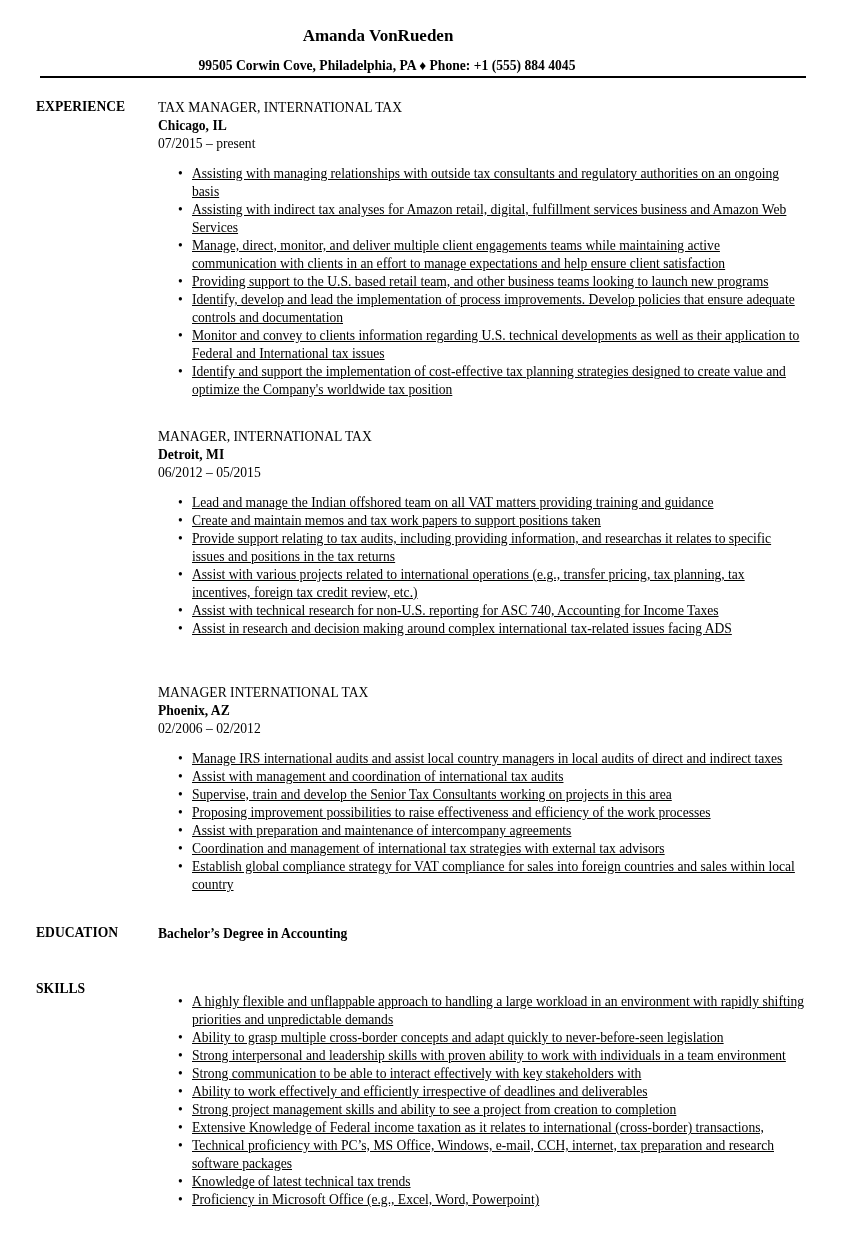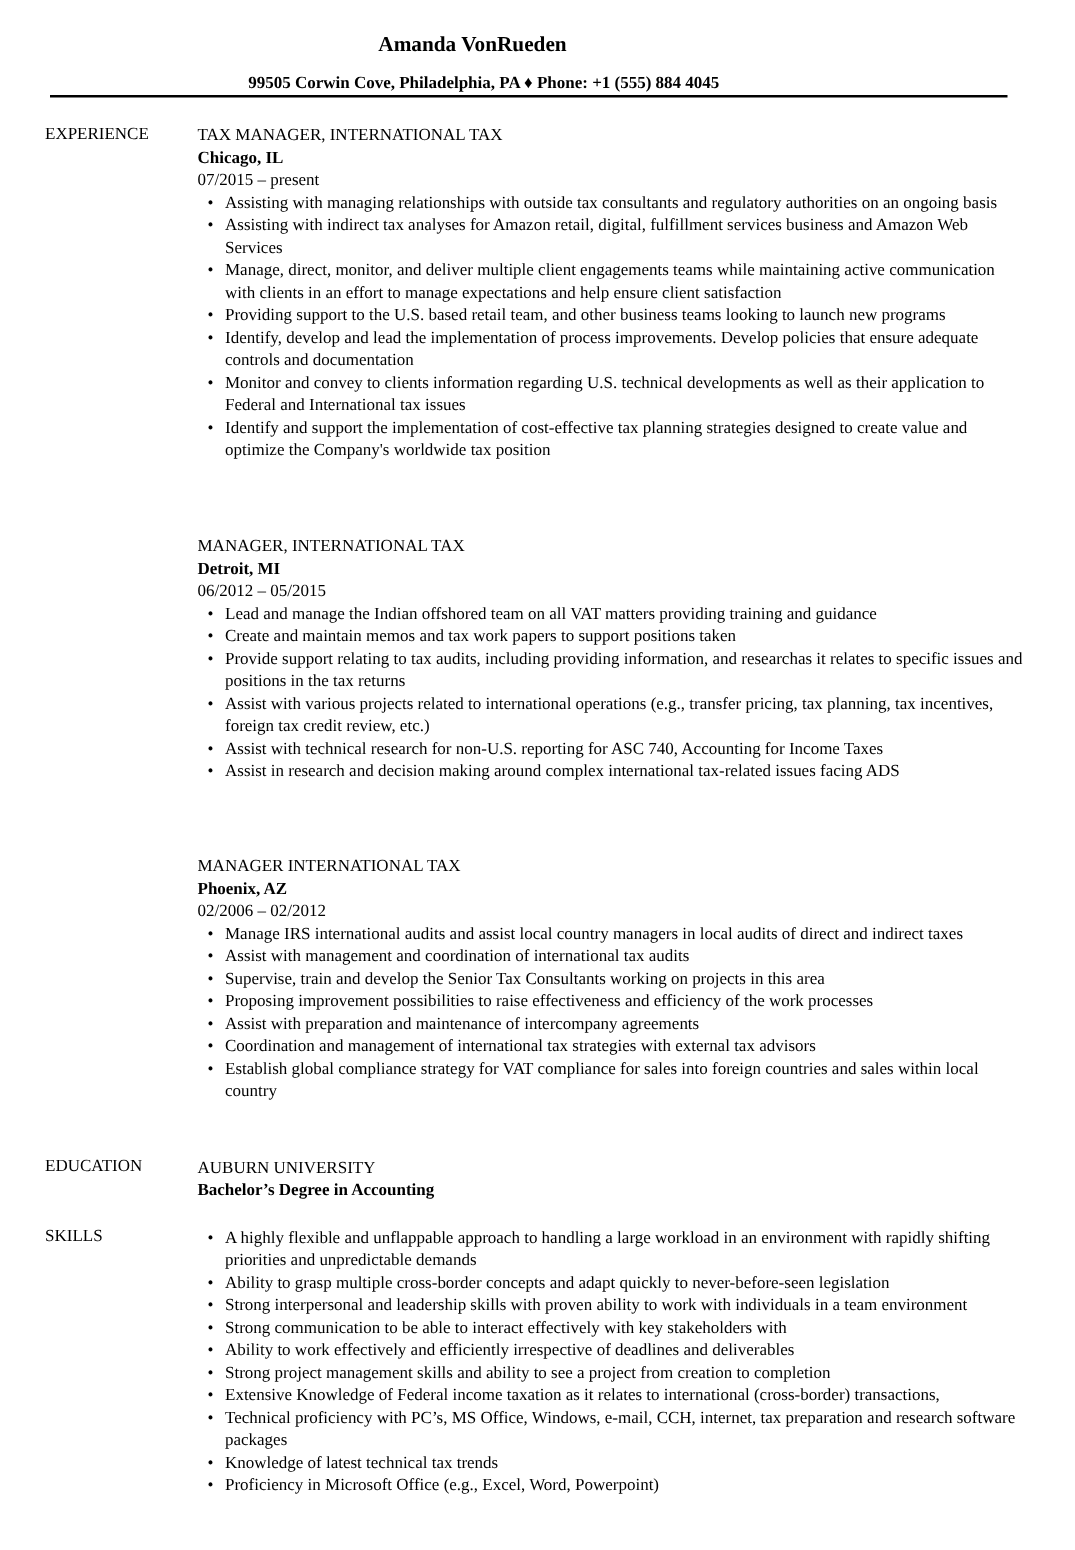--- a/index.html
+++ b/index.html
@@ -1,25 +1,25 @@
 <!DOCTYPE html>
 <html><head>
 <meta charset="utf-8">
 <style>
   html, body { margin: 0; padding: 0; background: #ffffff; }
   body { width: 860px; height: 1240px; position: relative; overflow: hidden;
          font-family: "Liberation Serif", "DejaVu Serif", serif; color: #000; font-size: 13.6px; }
   .name { position: absolute; top: 26px; left: 0; width: 756px; text-align: center; font-weight: bold; font-size: 17px; }
   .contact { position: absolute; top: 58px; left: 0; width: 774px; text-align: center; font-weight: bold; font-size: 13.6px; }
   .rule { position: absolute; top: 76px; left: 40px; width: 766px; height: 2px; background: #000; }
-  .section-label { position: absolute; left: 36px; font-weight: normal; font-size: 13.6px; }
+  .section-label { position: absolute; left: 36px; font-weight: bold; font-size: 13.6px; }
   .block { position: absolute; left: 158px; width: 660px; line-height: 18px; }
   .job-title { font-weight: normal; }
   .loc { font-weight: bold; }
-  ul { margin: 0; padding: 0 0 0 22px; list-style: none; }
+  ul { margin: 12px; padding: 0 0 0 22px; list-style: none; text-decoration: underline; }
   li { position: relative; }
   li::before { content: "\2022"; position: absolute; left: -14px; }
 </style>
 </head>
 <body>
 
 <div class="name">Amanda VonRueden</div>
 <div class="contact">99505 Corwin Cove, Philadelphia, PA ♦ Phone: +1 (555) 884 4045</div>
 <div class="rule"></div>
 
@@ -64,21 +64,20 @@
     <li>Supervise, train and develop the Senior Tax Consultants working on projects in this area</li>
     <li>Proposing improvement possibilities to raise effectiveness and efficiency of the work processes</li>
     <li>Assist with preparation and maintenance of intercompany agreements</li>
     <li>Coordination and management of international tax strategies with external tax advisors</li>
     <li>Establish global compliance strategy for VAT compliance for sales into foreign countries and sales within local country</li>
   </ul>
 </div>
 
 <div class="section-label" style="top:925px">EDUCATION</div>
 <div class="block" style="top:925px">
-  <div class="job-title">AUBURN UNIVERSITY</div>
   <div class="loc">Bachelor’s Degree in Accounting</div>
 </div>
 
 <div class="section-label" style="top:981px">SKILLS</div>
 <div class="block" style="top:981px">
   <ul>
     <li>A highly flexible and unflappable approach to handling a large workload in an environment with rapidly shifting priorities and unpredictable demands</li>
     <li>Ability to grasp multiple cross-border concepts and adapt quickly to never-before-seen legislation</li>
     <li>Strong interpersonal and leadership skills with proven ability to work with individuals in a team environment</li>
     <li>Strong communication to be able to interact effectively with key stakeholders with</li>

